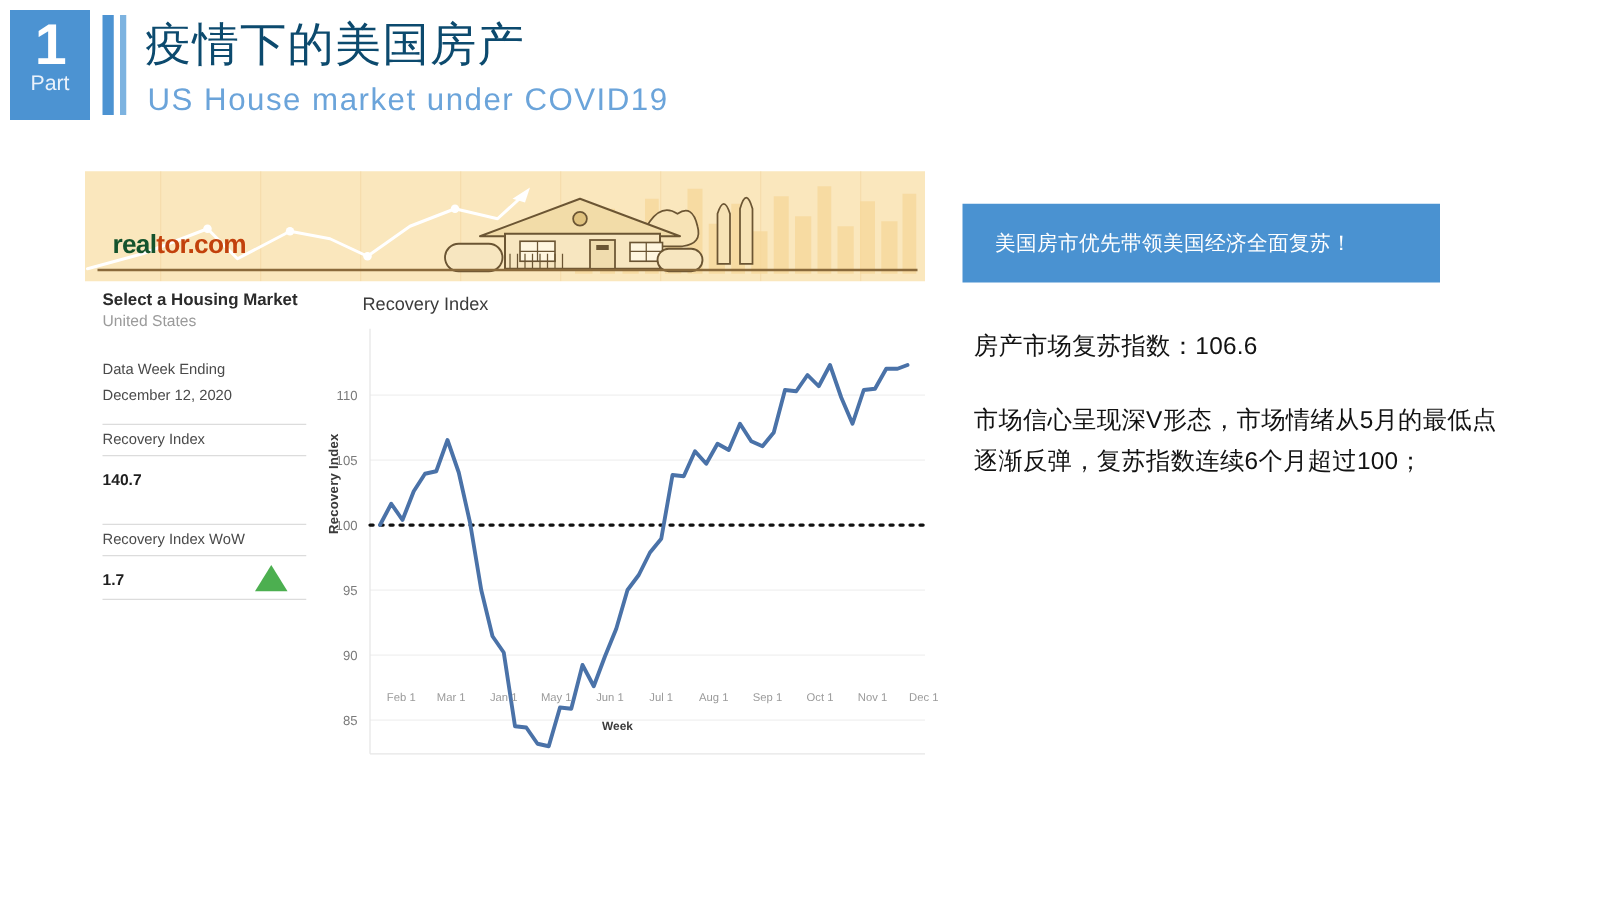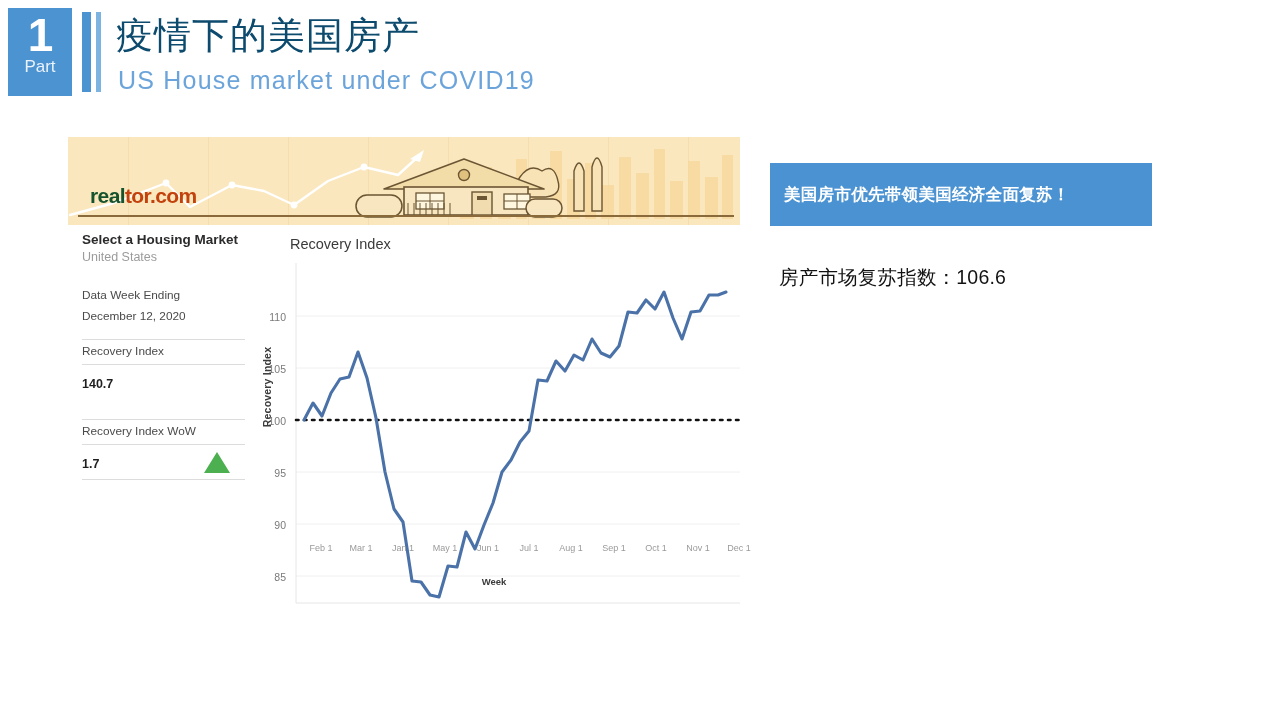--- a/index.html
+++ b/index.html
@@ -63,29 +63,29 @@
 
   
   .chart-wrap{position:absolute;left:180px;top:6px;width:492px;height:411px;}
   .chart-title{position:absolute;left:42px;top:5px;font-size:14.5px;color:#3b3b3b;}
   .ylab{
     position:absolute;left:-46px;top:150px;width:130px;text-align:center;
     transform:rotate(-90deg);font-size:10.5px;font-weight:700;color:#3b3b3b;letter-spacing:.2px;
   }
   .xlab{position:absolute;left:0;right:0;top:345px;text-align:center;font-size:9.5px;font-weight:700;color:#3b3b3b;}
   .ytick{position:absolute;width:34px;text-align:right;font-size:10.5px;color:#7a7a7a;}
-  .xtick{position:absolute;top:312px;font-size:9px;color:#9a9a9a;text-align:center;transform:translateX(-50%);white-space:nowrap;}
+  .xtick{position:absolute;top:322px;font-size:9px;color:#9a9a9a;text-align:center;transform:translateX(-50%);white-space:nowrap;}
   svg.plot{position:absolute;left:0;top:0;width:492px;height:411px;}
 
   
   .callout{
     position:absolute;left:770px;top:163px;width:382px;height:63px;background:#4a92d1;
     display:flex;align-items:center;
   }
-  .callout span{color:#ffffff;font-size:16.5px;font-weight:700;margin-left:14px;letter-spacing:.3px;text-align:center;}
+  .callout span{color:#ffffff;font-size:16.5px;font-weight:400;margin-left:26px;letter-spacing:.3px;text-align:center;}
 
   .rtext{position:absolute;left:779px;width:436px;color:#121212;font-size:19.5px;line-height:33px;letter-spacing:.2px;}
   .p1{top:261px;}
   .p2{top:320px;}
   .p3{top:442px;}
 </style>
 </head>
 <body>
 
 <div class="slide">
@@ -253,14 +253,15 @@
       </div>
 
     </div>
   </div>
 
   <div class="callout">
     <span>美国房市优先带领美国经济全面复苏！</span>
   </div>
 
   <div class="rtext p1">房产市场复苏指数：106.6</div>
+  <div class="rtext p2">市场信心呈现深V形态，市场情绪从5月的最低点逐渐反弹，复苏指数连续6个月超过100；</div>
 
 </div>
 
 </body></html>

